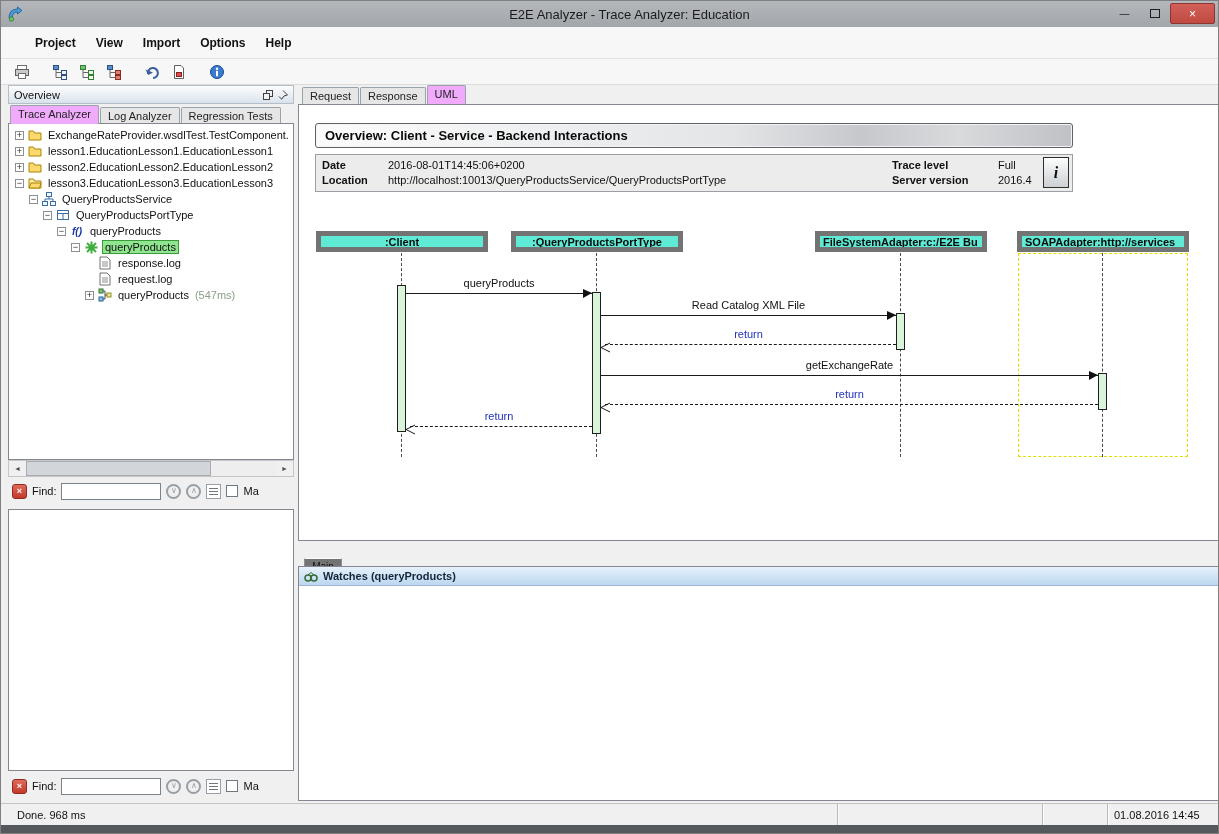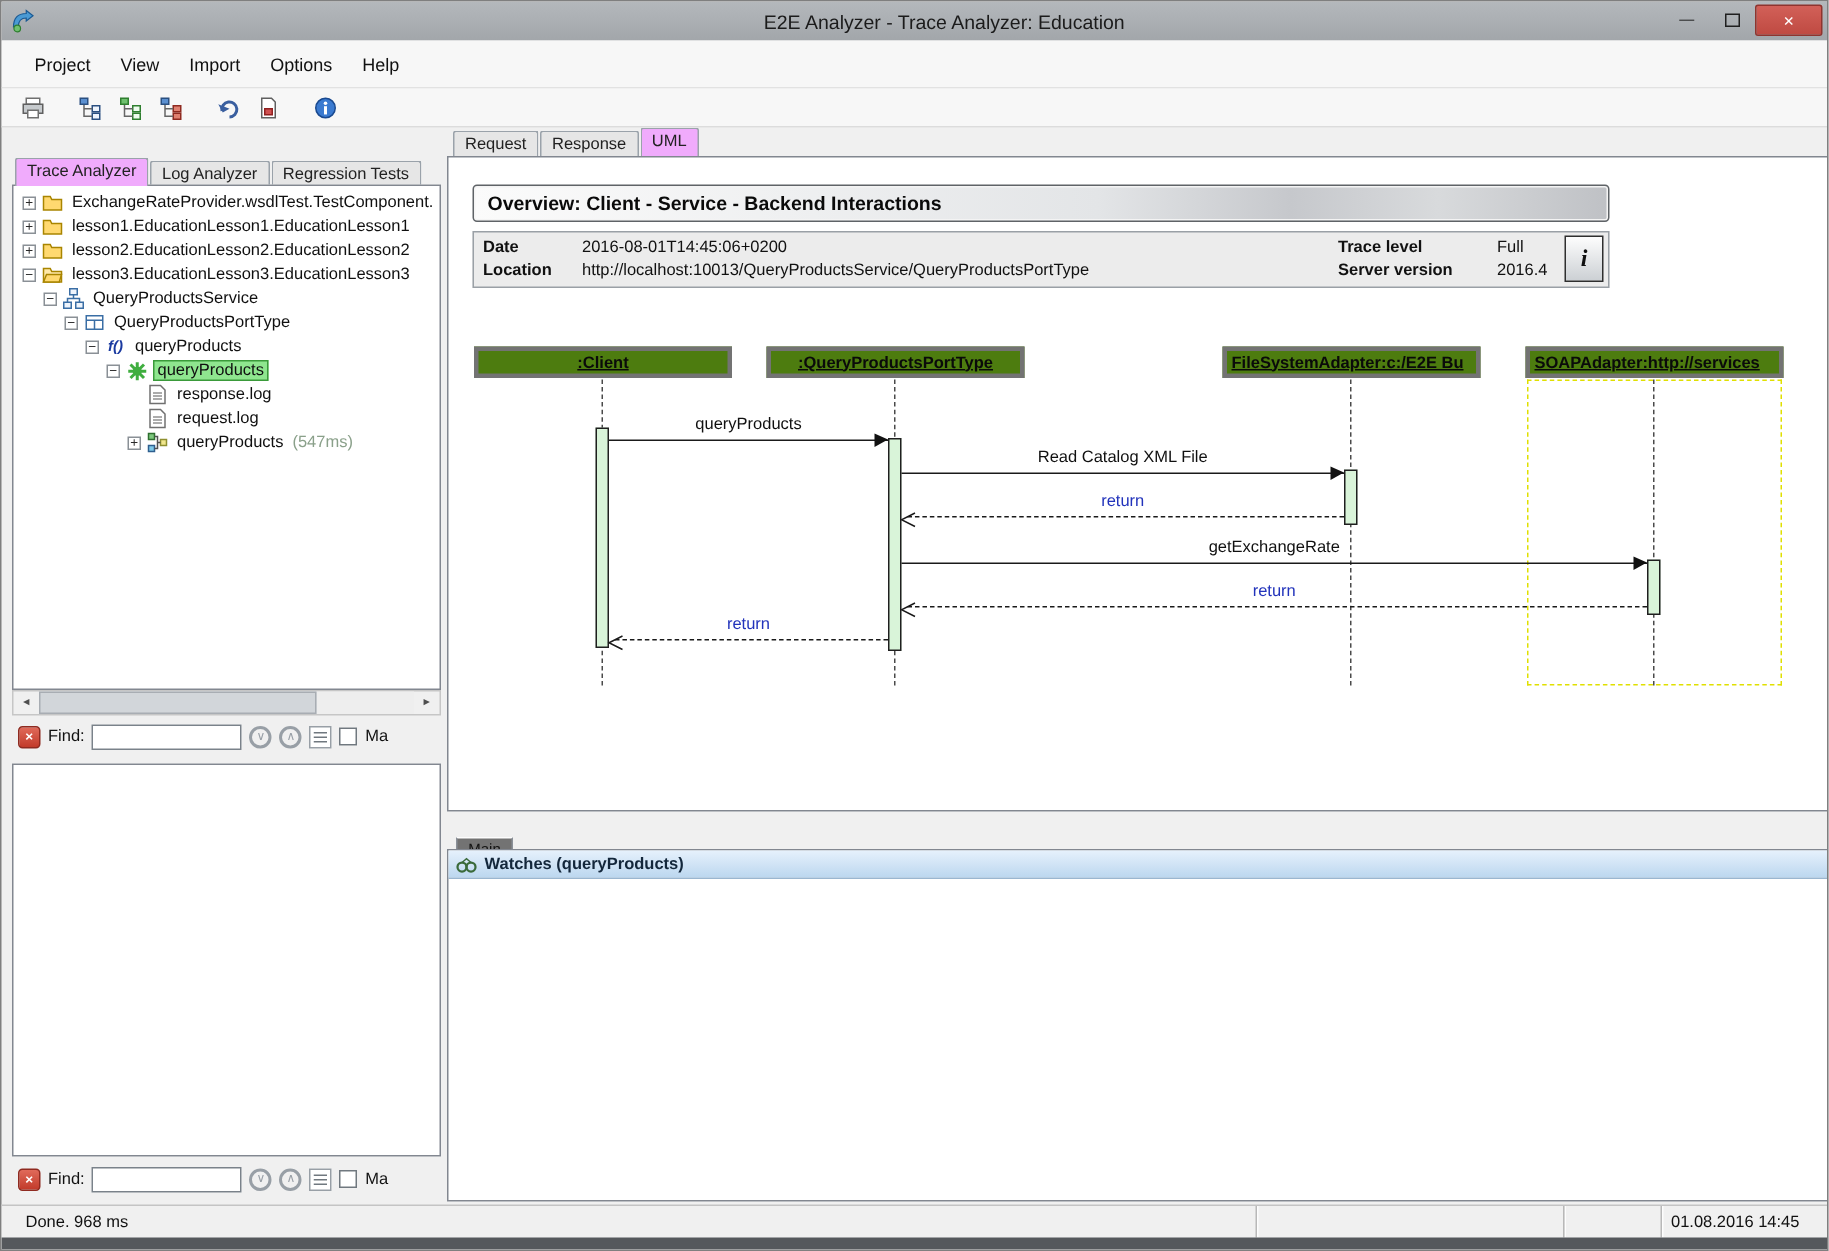--- a/index.html
+++ b/index.html
@@ -14,21 +14,21 @@
   .title { position:absolute; left:0; right:0; text-align:center; font-size:13px; color:#1b1b1b;margin-left:40px; }
   .win-controls { position:absolute; right:3px; top:2px; display:flex; height:21px; gap:1px; z-index:3; }
   .win-btn { width:29px; display:flex; align-items:center; justify-content:center;
              font-size:10px; color:#1f1f1f; }
   .win-btn.close { width:45px; background:linear-gradient(#d26058,#bf4a42); color:#fff;
                    border:1px solid #8f342e; border-radius:2px; font-size:12px; }
   .max-glyph { width:10px; height:9px; border:1px solid #1f1f1f; background:transparent; }
 
   
   .menubar { position:absolute; top:26px; left:0; right:0; height:32px; background:#f7f7f7;
-             border-bottom:1px solid #e2e2e2; display:flex; align-items:center; padding-left:12px; }
+             border-bottom:1px solid #e2e2e2; display:flex; align-items:center; padding-left:24px;font-weight:bold; }
   .menu-item { padding:5px 10px; font-size:12px; color:#111; }
   .toolbar { position:absolute; top:58px; left:0; right:0; height:26px; background:#f7f7f7;
              border-bottom:1px solid #dcdcdc; display:flex; align-items:center; padding-left:10px; gap:5px; }
   .tool-btn { width:22px; height:22px; display:flex; align-items:center; justify-content:center; }
   .tool-gap { width:6px; }
 
   
   .left-panel { position:absolute; left:7px; top:84px; width:286px; height:716px; }
   .panel-header { position:absolute; left:0; top:0; right:0; height:19px;
                   background:linear-gradient(#fdfdfd,#d9e2ec); border:1px solid #b4bec8;
@@ -97,22 +97,22 @@
   .d-info { position:absolute; left:16px; top:49px; width:758px; height:38px; background:#ececec;
             border:1px solid #9aa0a6; font-size:11px; color:#111; }
   .d-info span { position:absolute; white-space:nowrap; }
   .d-lbl { font-weight:bold; }
   .d-info-btn { position:absolute; right:3px; top:2px; width:26px; height:31px;
                 border:1px solid #2f2f2f; background:linear-gradient(#fdfdfd,#ccd0d4);
                 display:flex; align-items:center; justify-content:center;
                 font-family:"Liberation Serif", serif; font-weight:bold; font-style:italic;
                 font-size:16px; color:#101010; }
 
-  .lifeline-box { position:absolute; top:126px; width:172px; height:21px; background:#4d7c0f;
-                  border:3px solid #737373; display:flex; align-items:center; justify-content:center;
+  .lifeline-box { position:absolute; top:126px; width:172px; height:21px; background:#5eead4;
+                  border:5px solid #737373; display:flex; align-items:center; justify-content:center;
                   font-size:11px; font-weight:bold; text-decoration:underline; overflow:hidden;
                   white-space:nowrap; color:#0a0a0a; }
   .lifeline-box.clip { justify-content:flex-start; padding-left:3px; }
   .lifeline-line { position:absolute; top:148px; height:204px; width:0;
                    border-left:1px dashed #4a4a4a; }
   .yellow-frame { position:absolute; left:719px; top:148px; width:170px; height:204px;
                   border:1px dashed #e0e000; }
   .activation { position:absolute; width:9px; background:#d9f4d9; border:1px solid #1f1f1f; }
 
   .message { position:absolute; height:26px; }
@@ -229,20 +229,32 @@
     <div class="tool-btn">
       <svg width="16" height="16">
           <circle cx="8" cy="8" r="6.5" fill="#3a7ad0" stroke="#1a4a90"></circle>
           <circle cx="8" cy="4.8" r="1.2" fill="#fff"></circle>
           <rect x="7" y="6.8" width="2" height="5.5" fill="#fff"></rect>
         </svg>
     </div>
   </div>
 
   <div class="left-panel">
+    <div class="panel-header">
+      <span class="ph-title">Overview</span>
+      <span class="ph-icons">
+        <svg width="10" height="10">
+            <rect x="3.5" y="0.5" width="6" height="6" fill="none" stroke="#404040"></rect>
+            <rect x="0.5" y="3.5" width="6" height="6" fill="#f0f0f0" stroke="#404040"></rect>
+          </svg>
+        <svg width="10" height="10">
+            <path d="M5 0.5 L9.5 5 L6 6 L3.5 9.5 M1 6.5 L3.5 9" stroke="#404040" fill="none"></path>
+          </svg>
+      </span>
+    </div>
 
     <div class="side-tabs">
       <div class="tab active">Trace Analyzer</div>
       <div class="tab">Log Analyzer</div>
       <div class="tab">Regression Tests</div>
     </div>
 
     <div class="tree-panel">
       <div class="tree-row" style="padding-left:6px;">
         <span class="twisty">+</span>

